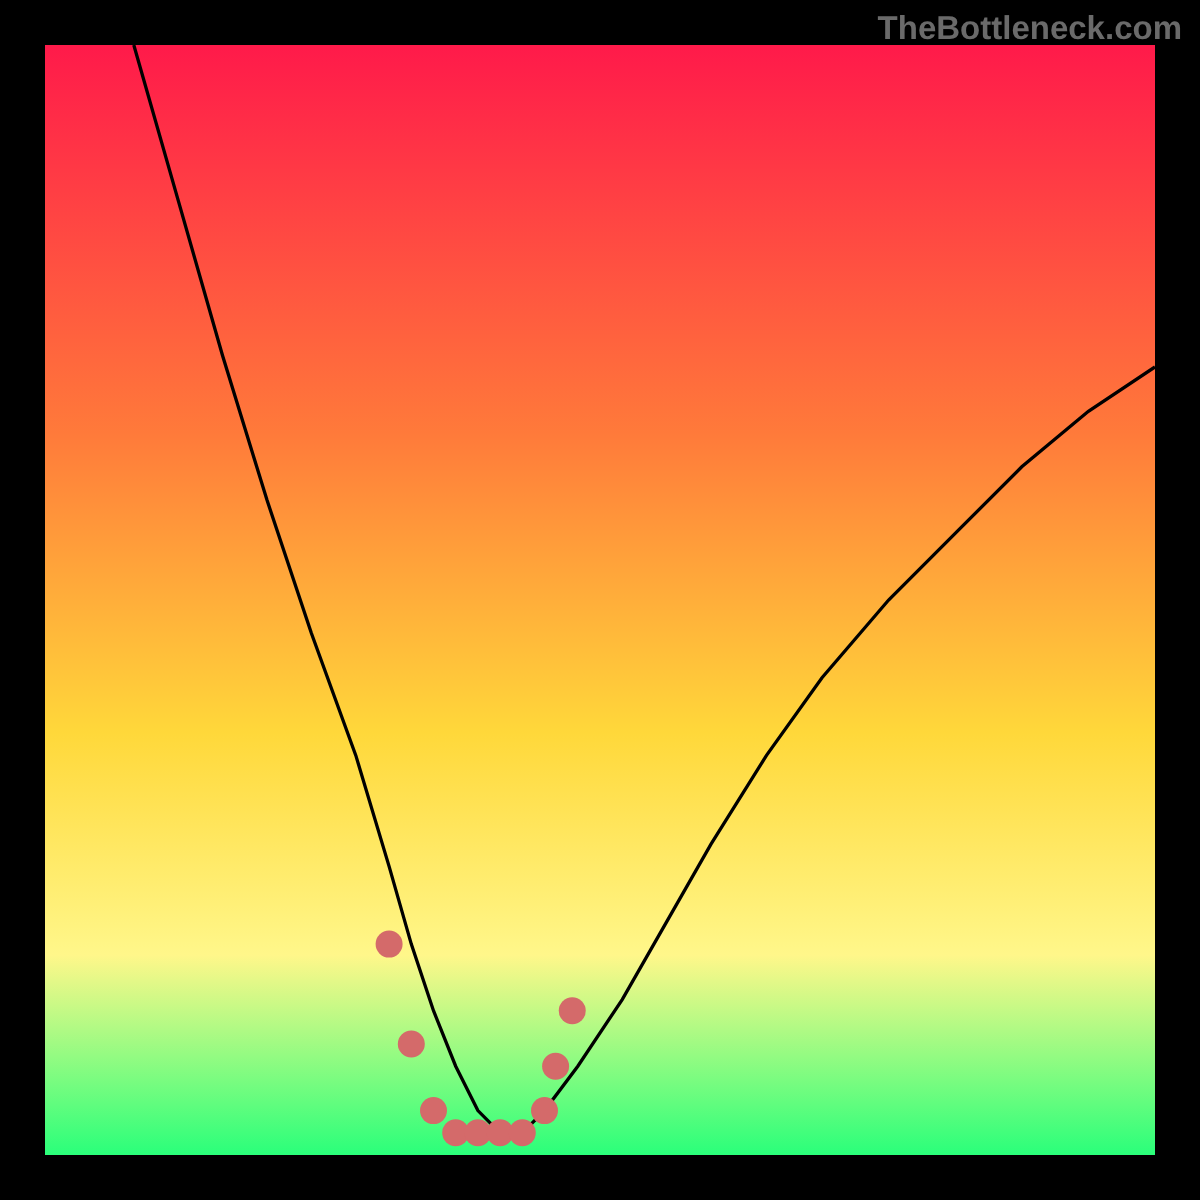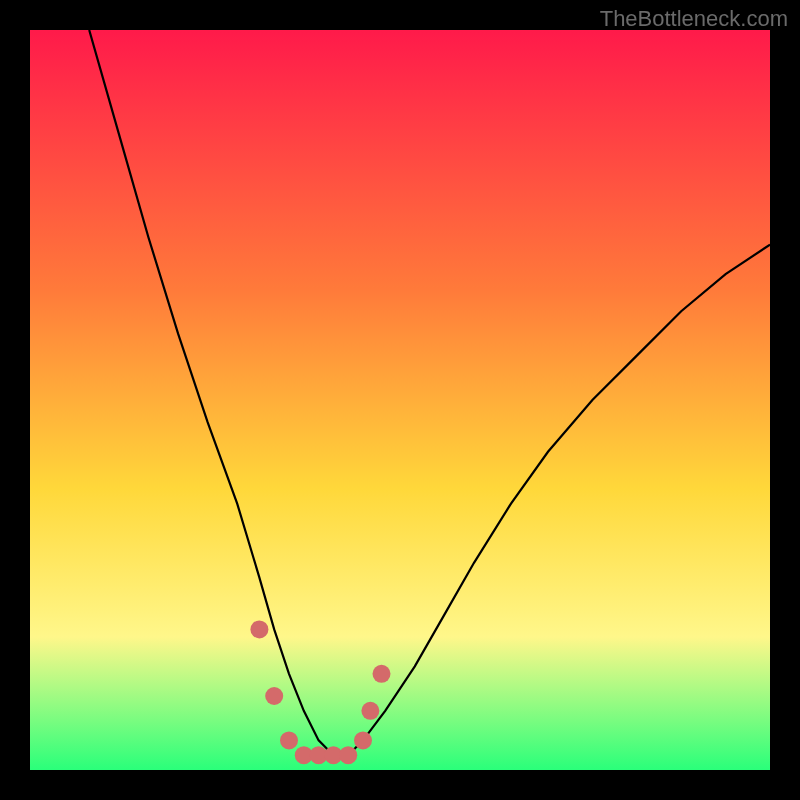--- a/index.html
+++ b/index.html
@@ -4,21 +4,21 @@
 <style>
   * { margin: 0; padding: 0; box-sizing: border-box; }
   body { width: 800px; height: 800px; background: #000; position: relative; font-family: Arial, sans-serif; }
   .watermark {
     position: absolute;
     top: 6px;
     right: 12px;
     color: #6a6a6a;
     font-size: 22px;
     z-index: 10;
-    font-weight: normal;
+    font-weight: bold;
   }
   .plot-frame {
     position: absolute;
     left: 30px;
     top: 30px;
     width: 740px;
     height: 740px;
     background: #000;
   }
   svg { display: block; }

